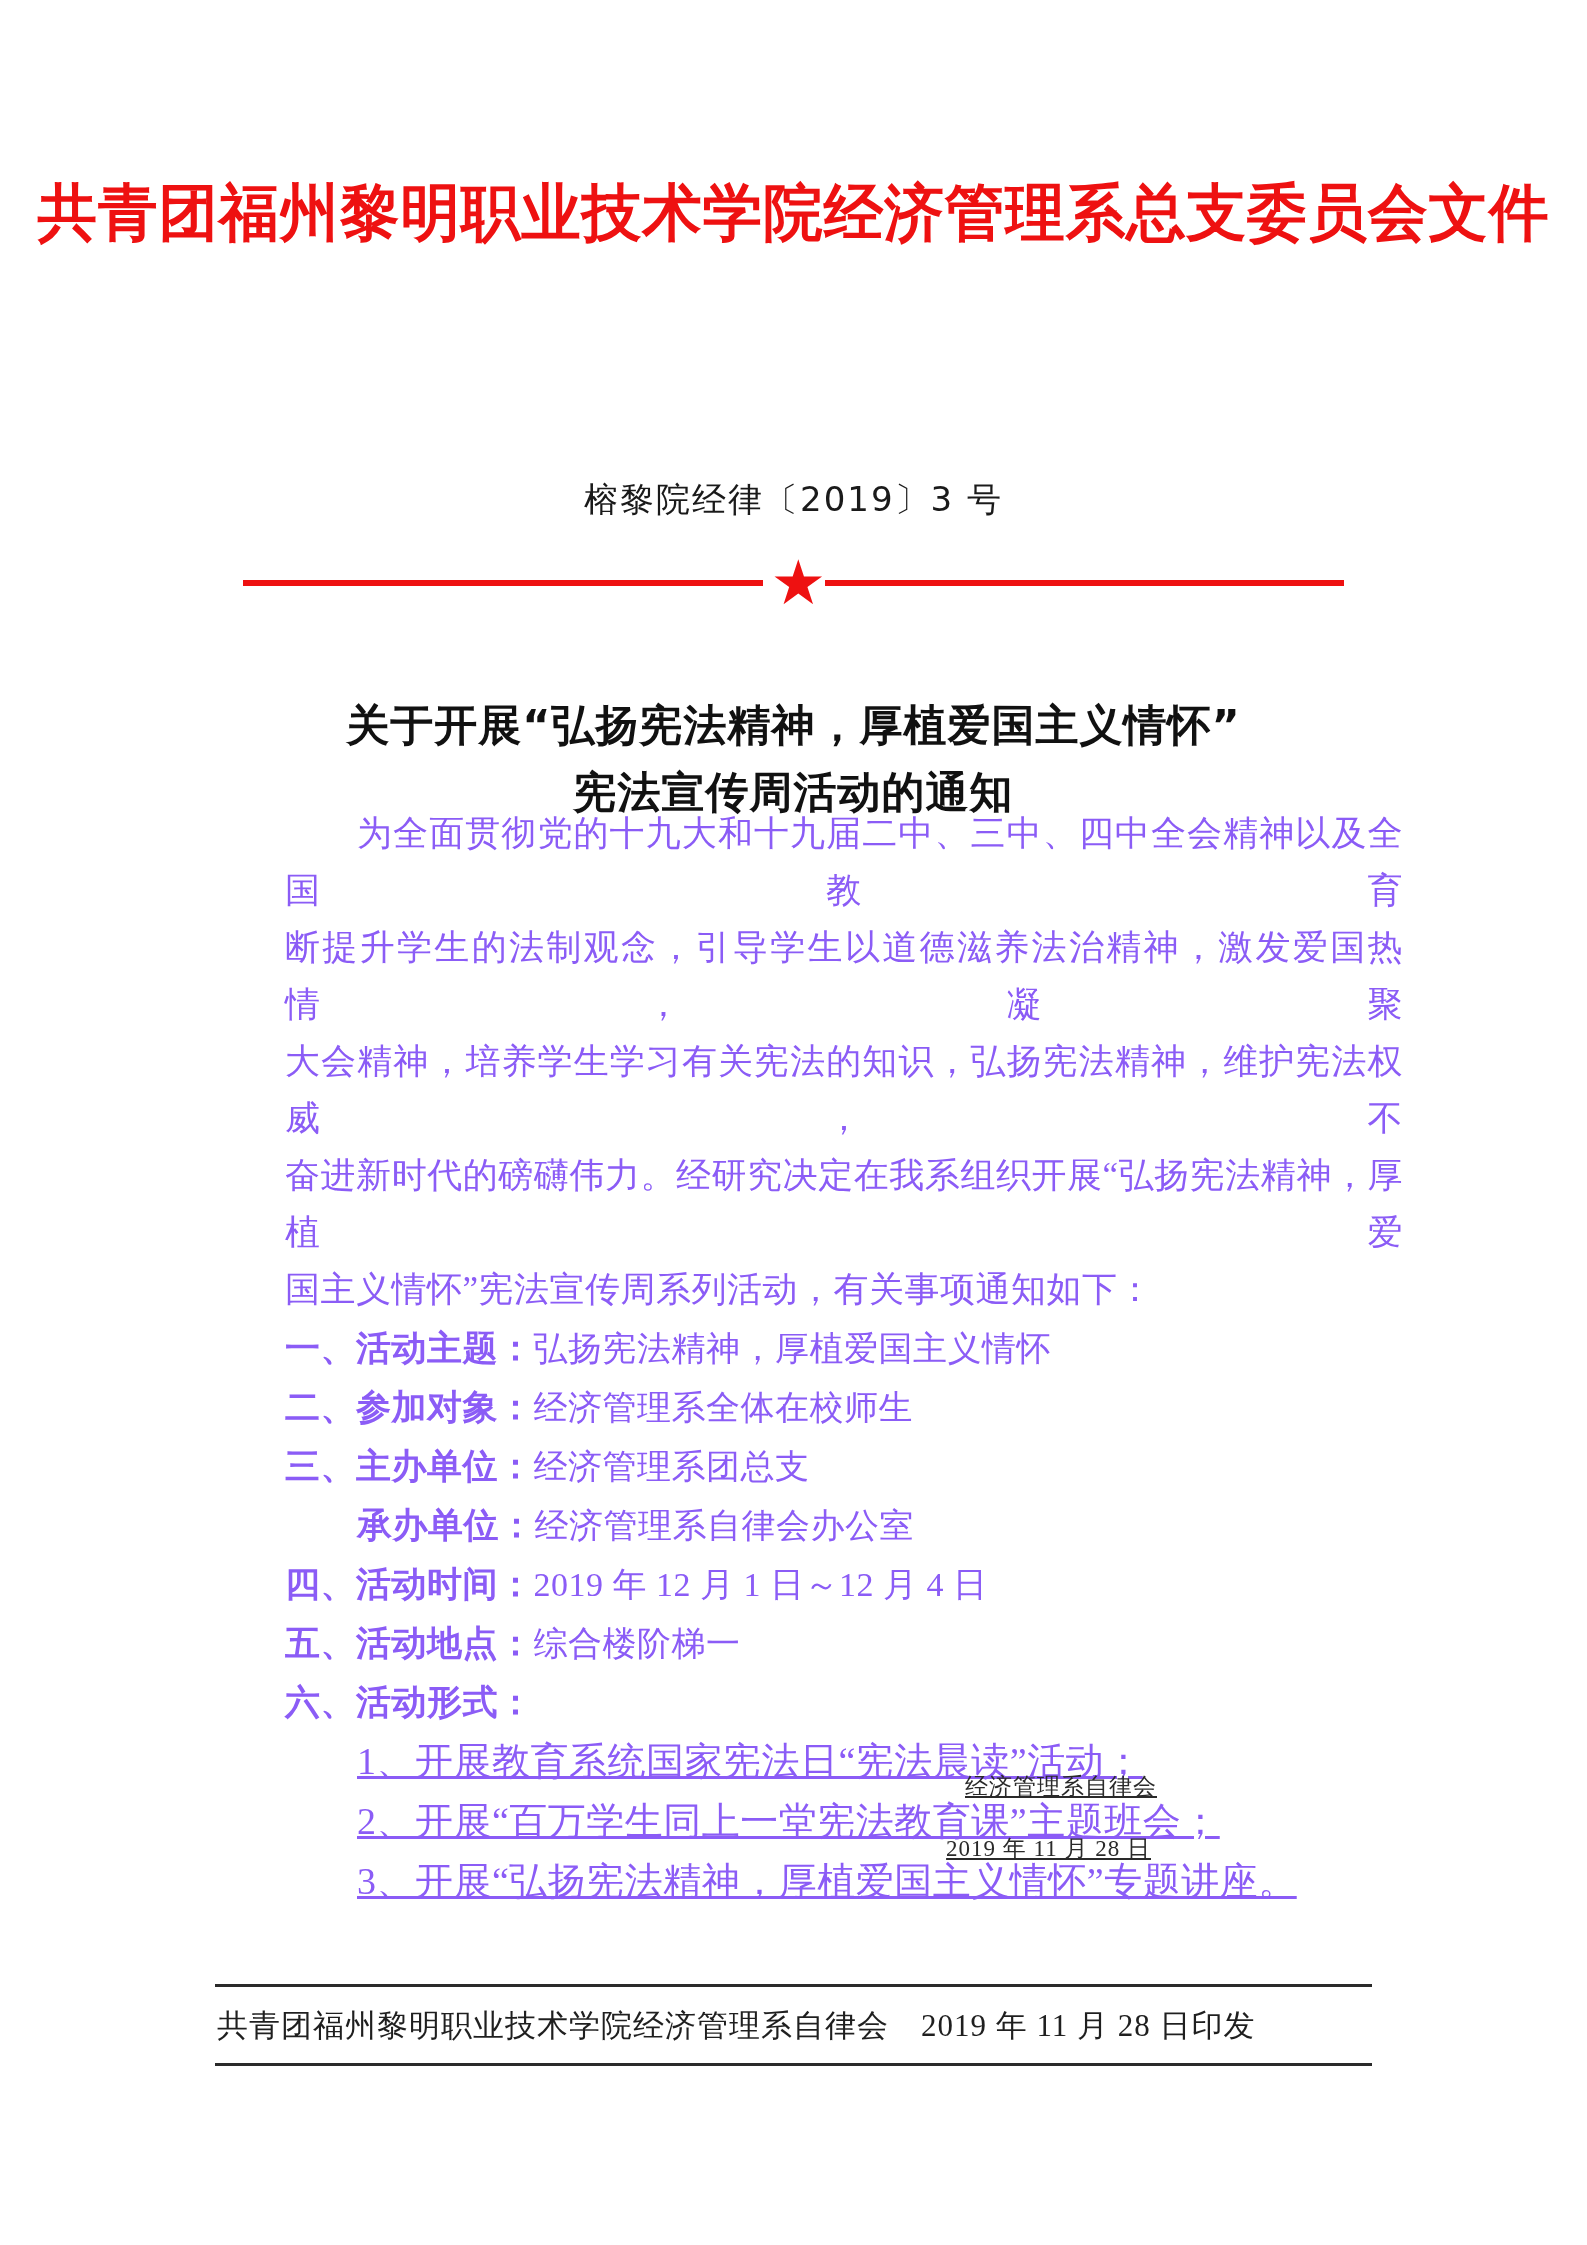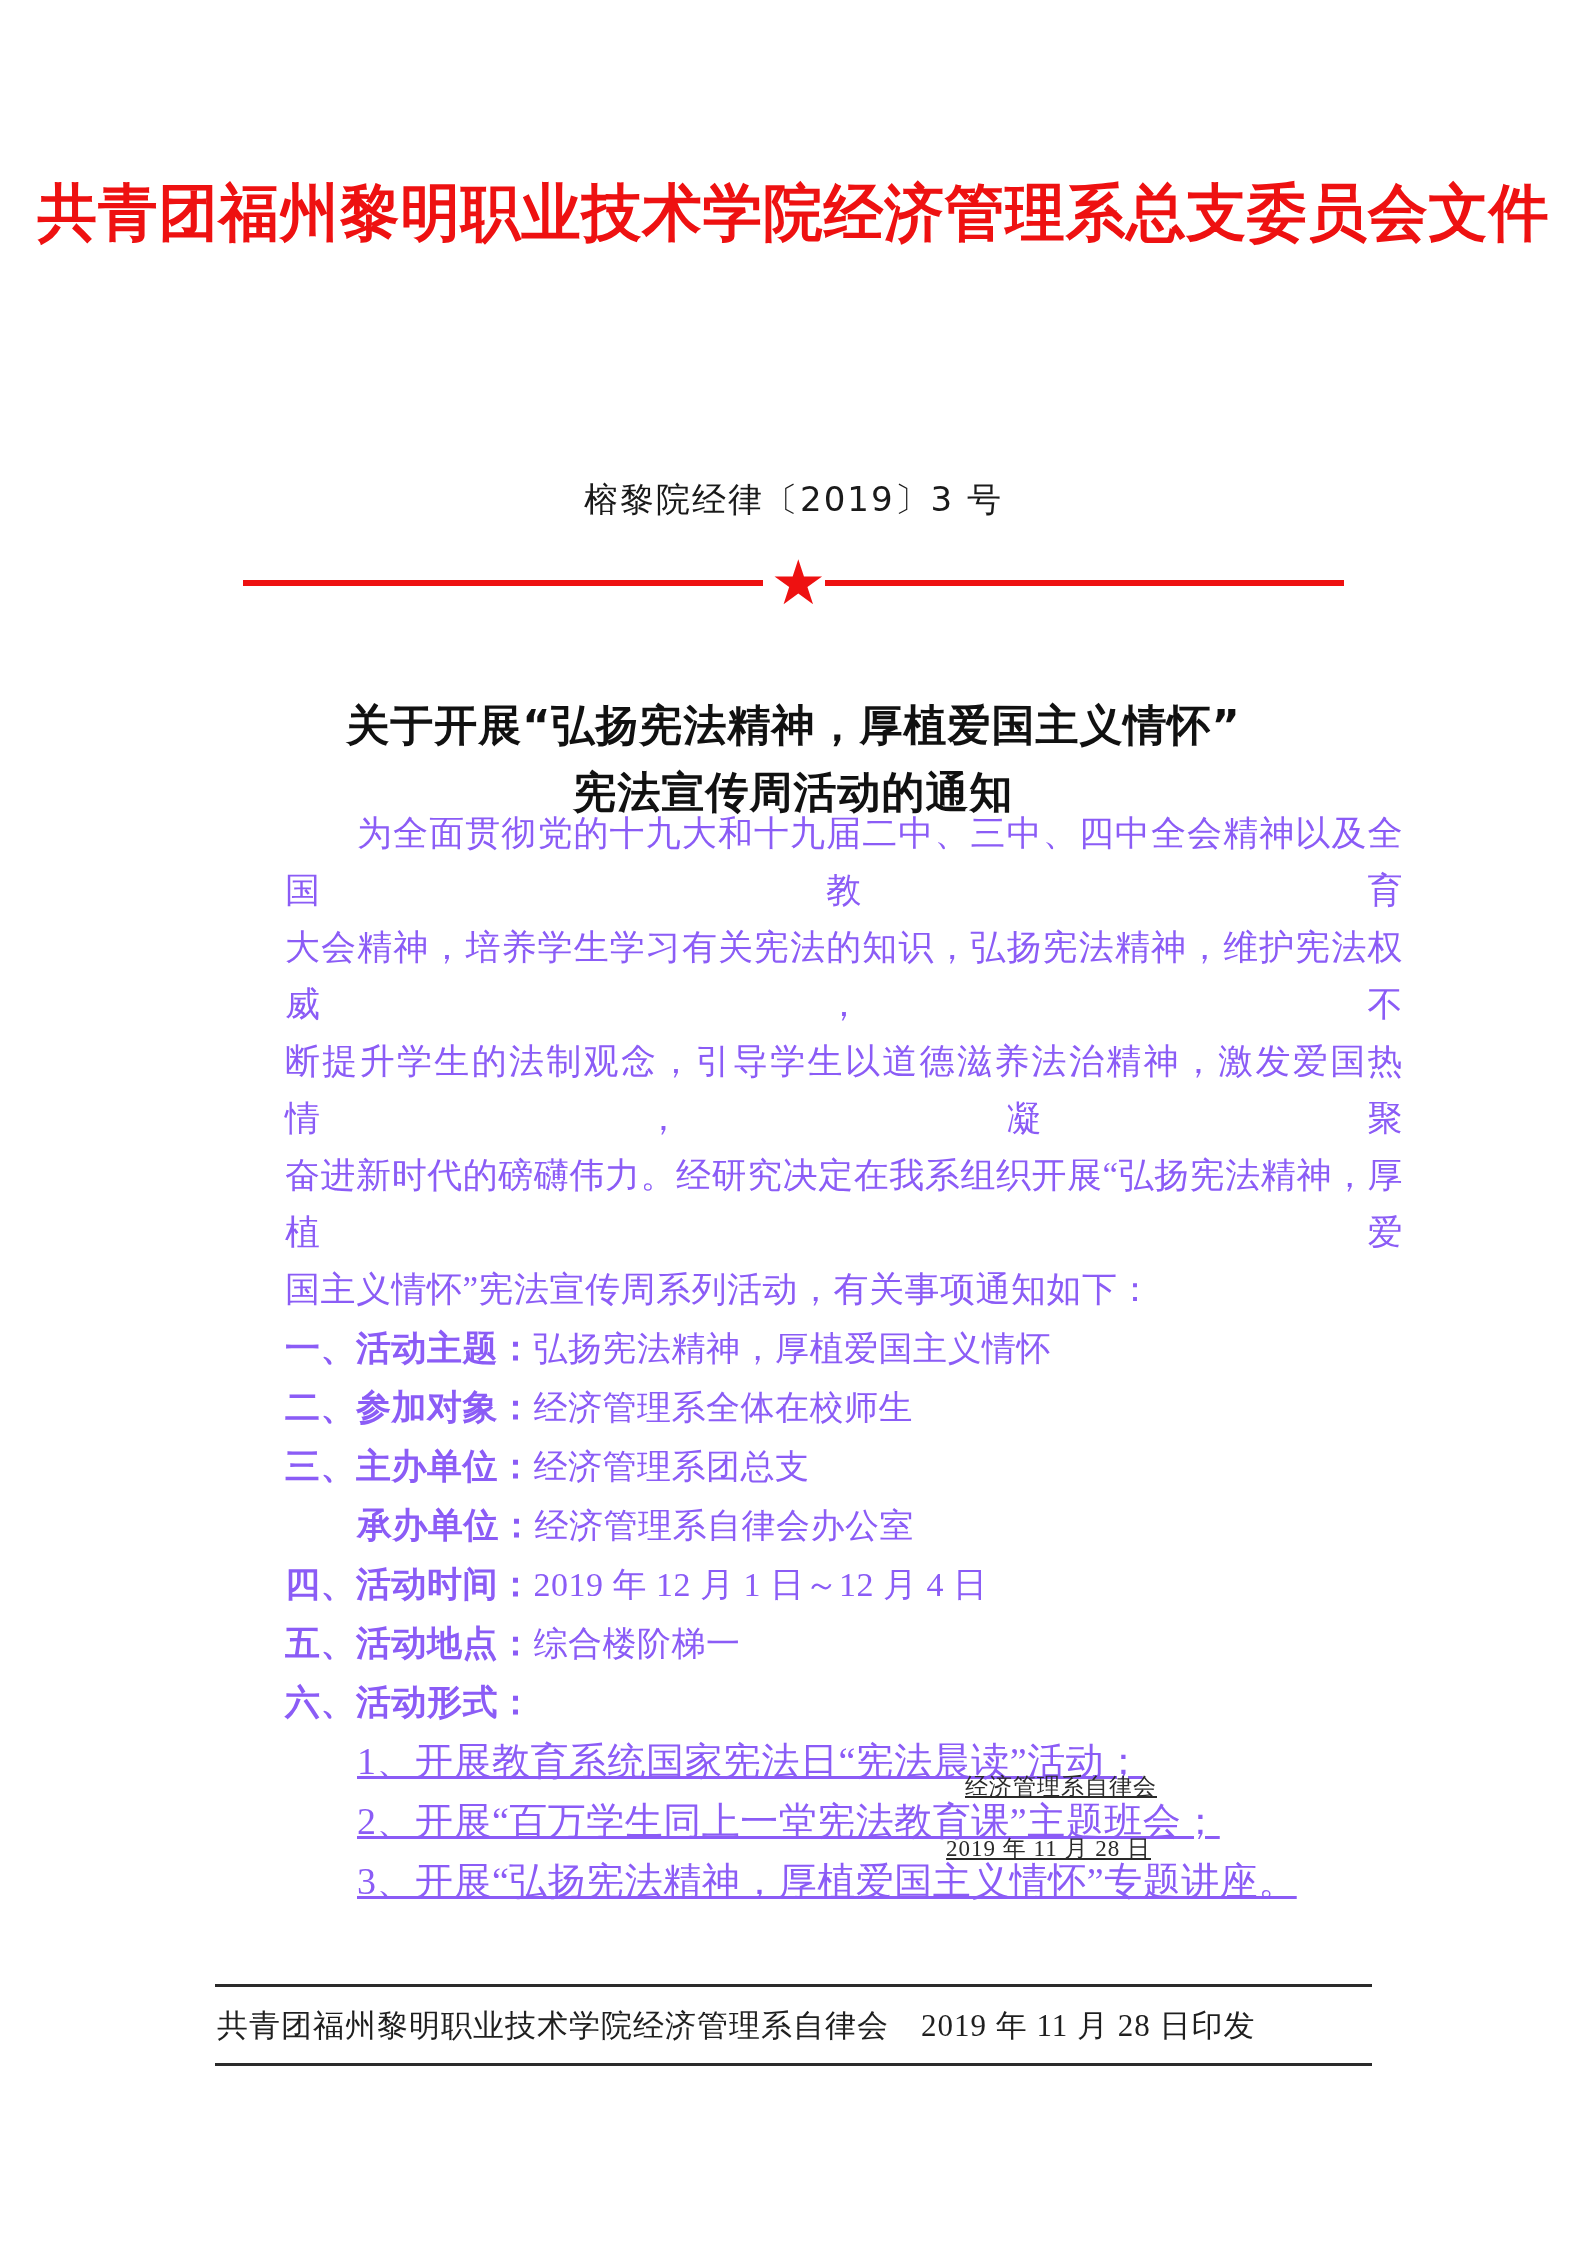--- a/index.html
+++ b/index.html
@@ -184,22 +184,22 @@
   </div>
 
   <div class="heading">
     <div>关于开展“弘扬宪法精神，厚植爱国主义情怀”</div>
     <div>宪法宣传周活动的通知</div>
   </div>
 
   <div class="body-wrap">
 
     <div class="para-line indent justify">为全面贯彻党的十九大和十九届二中、三中、四中全会精神以及全国教育</div>
+    <div class="para-line justify">断提升学生的法制观念，引导学生以道德滋养法治精神，激发爱国热情，凝聚</div>
     <div class="para-line justify">大会精神，培养学生学习有关宪法的知识，弘扬宪法精神，维护宪法权威，不</div>
-    <div class="para-line justify">断提升学生的法制观念，引导学生以道德滋养法治精神，激发爱国热情，凝聚</div>
     <div class="para-line justify">奋进新时代的磅礴伟力。经研究决定在我系组织开展“弘扬宪法精神，厚植爱</div>
     <div class="para-line">国主义情怀”宪法宣传周系列活动，有关事项通知如下：</div>
 
     <div class="item">
       <span class="label">一、活动主题：</span><span class="val">弘扬宪法精神，厚植爱国主义情怀</span>
     </div>
 
     <div class="item">
       <span class="label">二、参加对象：</span><span class="val">经济管理系全体在校师生</span>
     </div>

